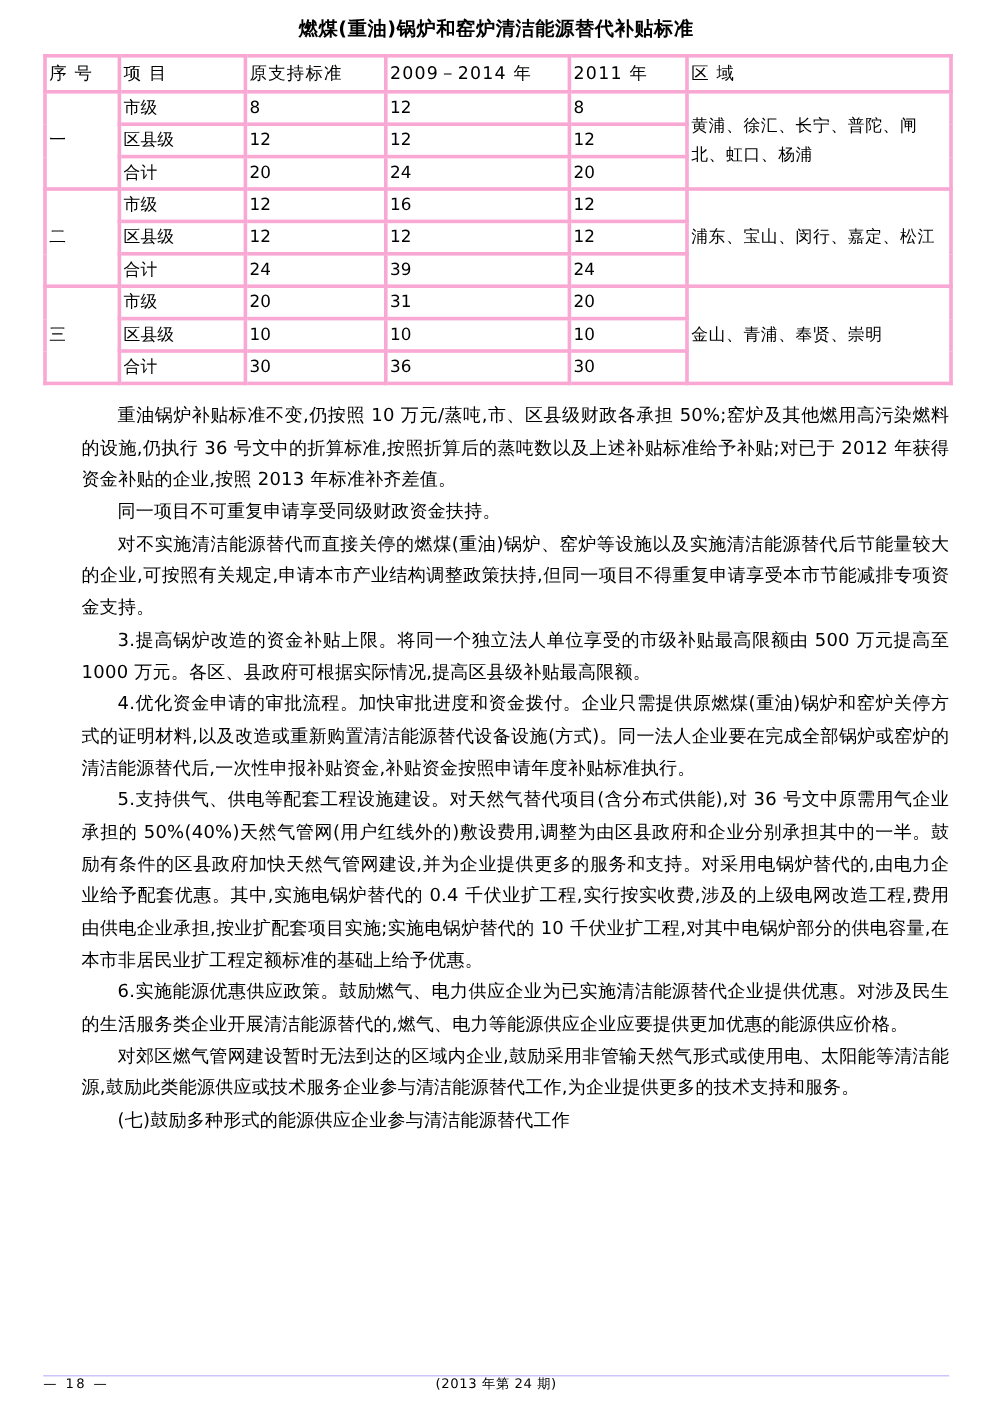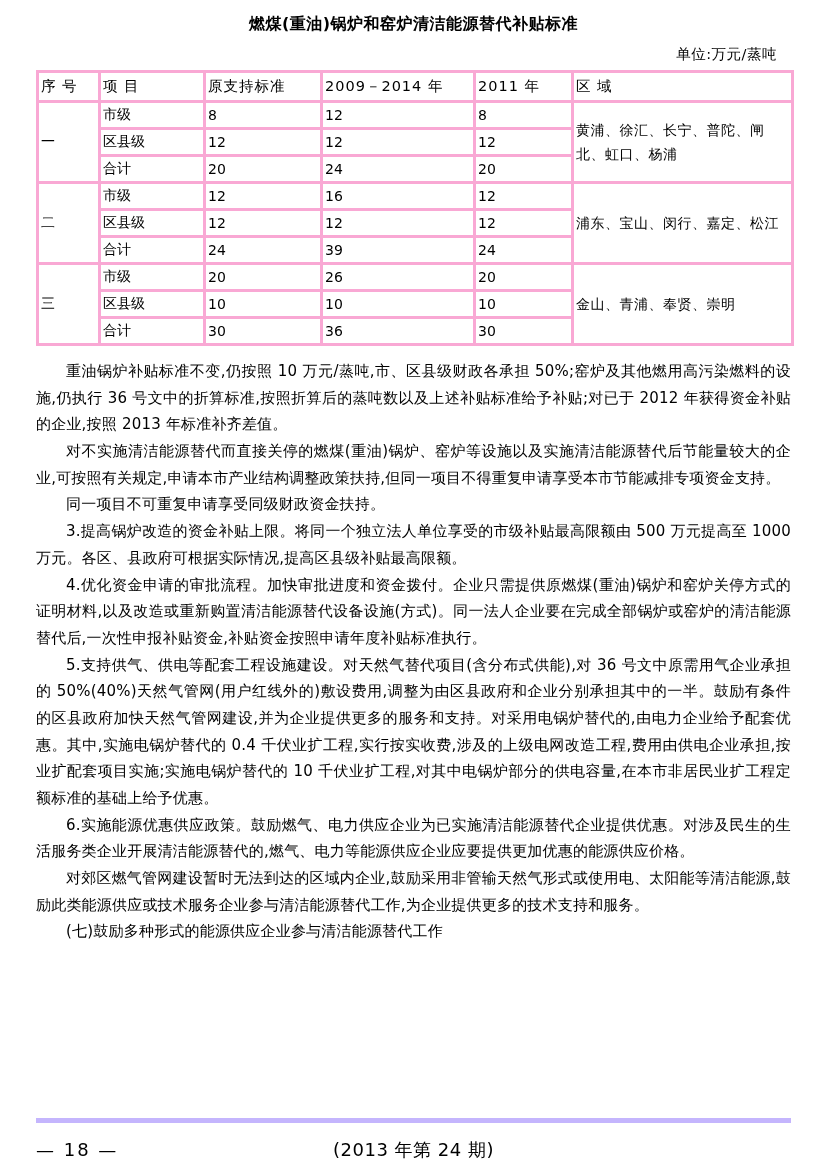--- a/index.html
+++ b/index.html
@@ -70,33 +70,34 @@
   }
   .thick-top td {
     border-top: 2px solid #000;
   }
   .body-text {
     margin-top: 12px;
     font-size: 15px;
     line-height: 1.78;
     letter-spacing: 0.2px;
     text-align: justify;
+    margin-left: 32px;
   }
   .body-text p {
     margin: 0;
     text-indent: 2em;
   }
   .footer {
     position: absolute;
     left: 36px;
     right: 36px;
     bottom: 10px;
-    border-top: 5px solid #c4b5fd;
-    padding-top: 16px;
-    font-size: 18px;
+    border-top: 1px solid #c4b5fd;
+    padding-top: 0;
+    font-size: 11px;
     display: flex;
     align-items: center;
   }
   .footer .pageno {
     letter-spacing: 2px;
   }
   .footer .issue {
     position: absolute;
     left: 0;
     right: 0;
@@ -104,21 +105,20 @@
     letter-spacing: 0.5px;
   }
 </style>
 </head>
 <body>
 
 <div class="page">
 
   <div class="doc-title">燃煤(重油)锅炉和窑炉清洁能源替代补贴标准</div>
 
-  <div class="unit-line">单位:万元/蒸吨</div>
 
   <table class="subsidy">
     <colgroup>
       <col style="width:62px">
       <col style="width:105px">
       <col style="width:117px">
       <col style="width:153px">
       <col style="width:98px">
       <col style="width:220px">
     </colgroup>
@@ -173,43 +173,43 @@
         <td>合计</td>
         <td>24</td>
         <td>39</td>
         <td>24</td>
       </tr>
 
       <tr class="thick-top">
         <td class="group-no" rowspan="3">三</td>
         <td>市级</td>
         <td>20</td>
-        <td>26</td>
+        <td>31</td>
         <td>20</td>
         <td class="region" rowspan="3">金山、青浦、奉贤、崇明</td>
       </tr>
       <tr>
         <td>区县级</td>
         <td>10</td>
         <td>10</td>
         <td>10</td>
       </tr>
       <tr>
         <td>合计</td>
         <td>30</td>
         <td>36</td>
         <td>30</td>
       </tr>
     </tbody>
   </table>
 
   <div class="body-text">
     <p>重油锅炉补贴标准不变,仍按照 10 万元/蒸吨,市、区县级财政各承担 50%;窑炉及其他燃用高污染燃料的设施,仍执行 36 号文中的折算标准,按照折算后的蒸吨数以及上述补贴标准给予补贴;对已于 2012 年获得资金补贴的企业,按照 2013 年标准补齐差值。</p>
+    <p>同一项目不可重复申请享受同级财政资金扶持。</p>
     <p>对不实施清洁能源替代而直接关停的燃煤(重油)锅炉、窑炉等设施以及实施清洁能源替代后节能量较大的企业,可按照有关规定,申请本市产业结构调整政策扶持,但同一项目不得重复申请享受本市节能减排专项资金支持。</p>
-    <p>同一项目不可重复申请享受同级财政资金扶持。</p>
     <p>3.提高锅炉改造的资金补贴上限。将同一个独立法人单位享受的市级补贴最高限额由 500 万元提高至 1000 万元。各区、县政府可根据实际情况,提高区县级补贴最高限额。</p>
     <p>4.优化资金申请的审批流程。加快审批进度和资金拨付。企业只需提供原燃煤(重油)锅炉和窑炉关停方式的证明材料,以及改造或重新购置清洁能源替代设备设施(方式)。同一法人企业要在完成全部锅炉或窑炉的清洁能源替代后,一次性申报补贴资金,补贴资金按照申请年度补贴标准执行。</p>
     <p>5.支持供气、供电等配套工程设施建设。对天然气替代项目(含分布式供能),对 36 号文中原需用气企业承担的 50%(40%)天然气管网(用户红线外的)敷设费用,调整为由区县政府和企业分别承担其中的一半。鼓励有条件的区县政府加快天然气管网建设,并为企业提供更多的服务和支持。对采用电锅炉替代的,由电力企业给予配套优惠。其中,实施电锅炉替代的 0.4 千伏业扩工程,实行按实收费,涉及的上级电网改造工程,费用由供电企业承担,按业扩配套项目实施;实施电锅炉替代的 10 千伏业扩工程,对其中电锅炉部分的供电容量,在本市非居民业扩工程定额标准的基础上给予优惠。</p>
     <p>6.实施能源优惠供应政策。鼓励燃气、电力供应企业为已实施清洁能源替代企业提供优惠。对涉及民生的生活服务类企业开展清洁能源替代的,燃气、电力等能源供应企业应要提供更加优惠的能源供应价格。</p>
     <p>对郊区燃气管网建设暂时无法到达的区域内企业,鼓励采用非管输天然气形式或使用电、太阳能等清洁能源,鼓励此类能源供应或技术服务企业参与清洁能源替代工作,为企业提供更多的技术支持和服务。</p>
     <p>(七)鼓励多种形式的能源供应企业参与清洁能源替代工作</p>
   </div>
 
   <div class="footer">
     <span class="pageno">—  18  —</span>

